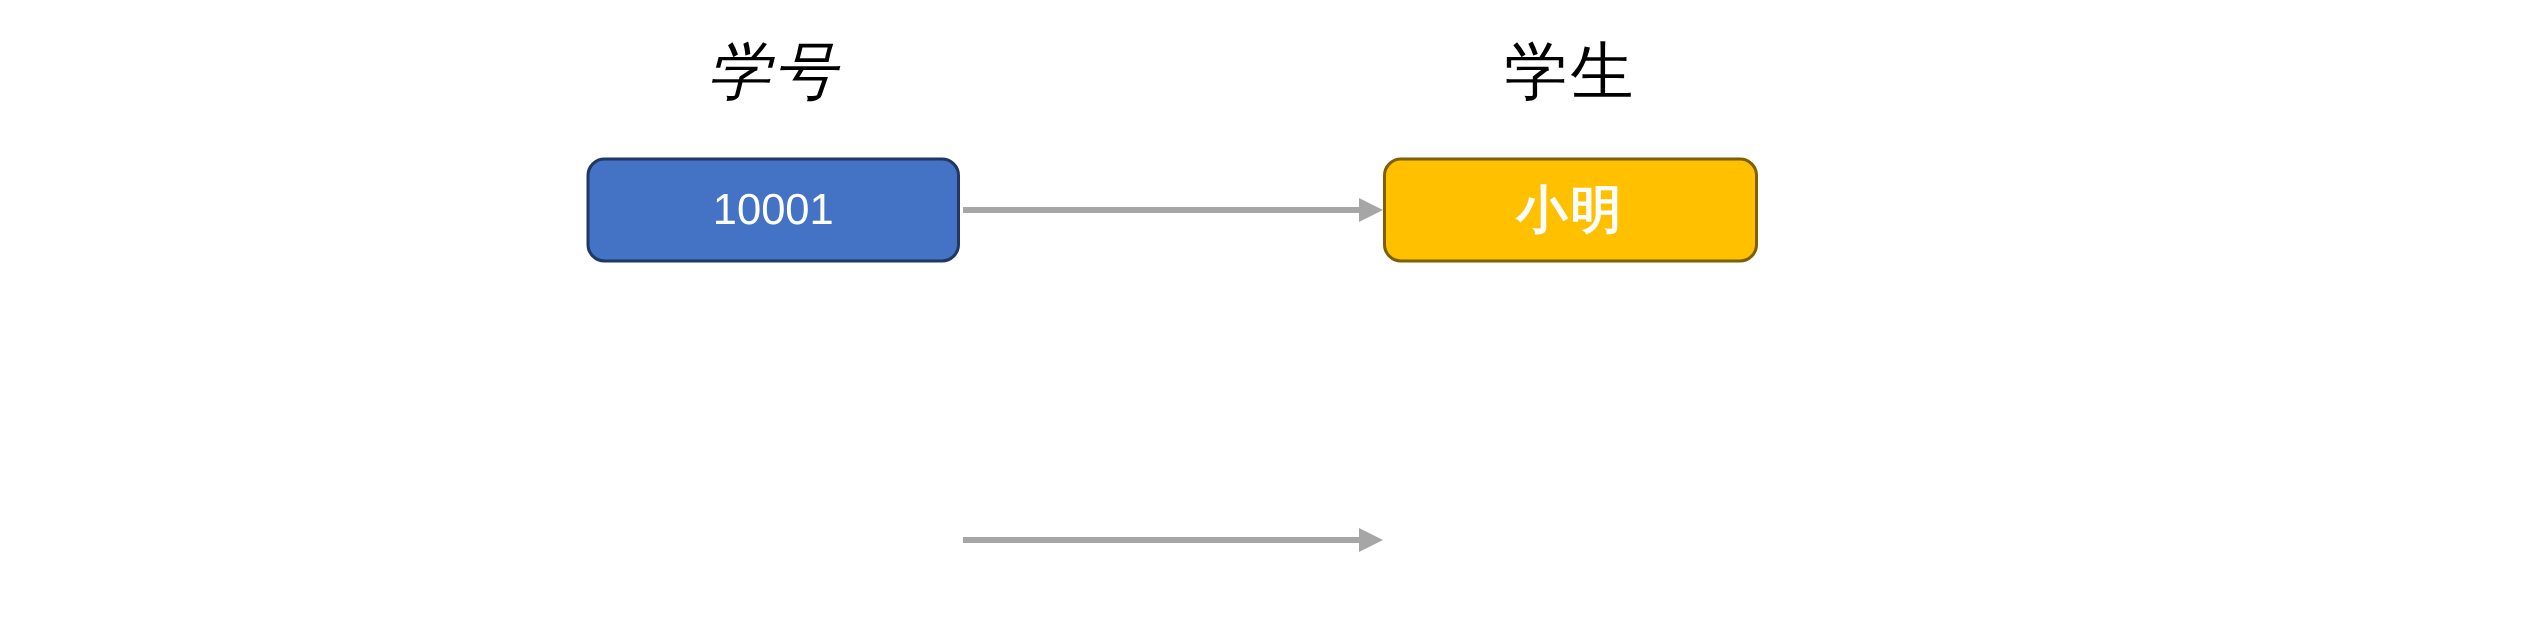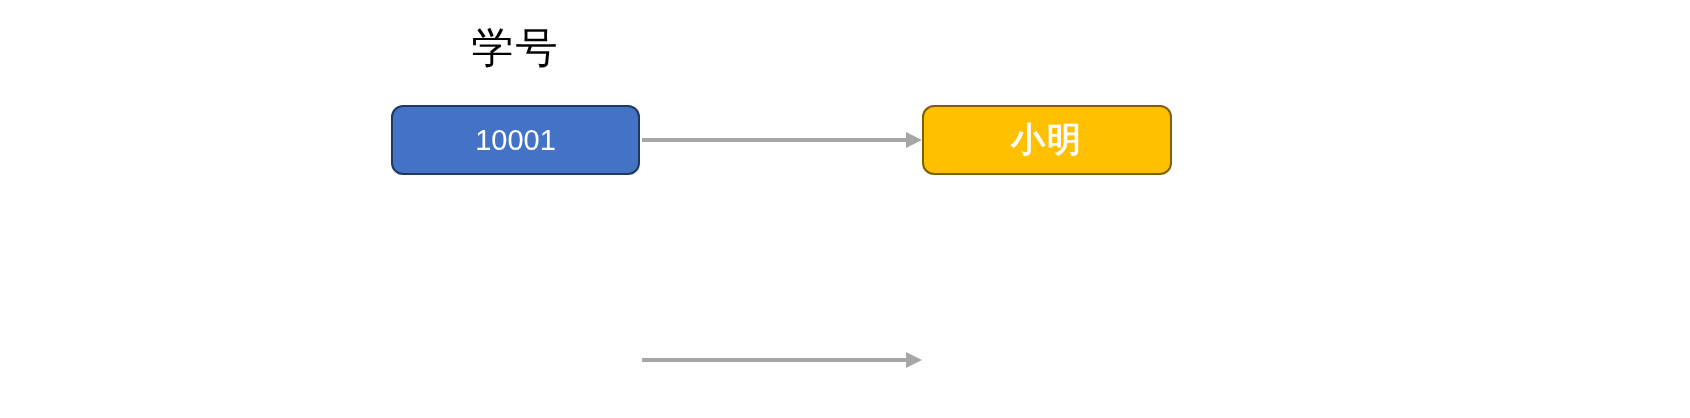--- a/index.html
+++ b/index.html
@@ -20,21 +20,21 @@
     top: 22px;
     height: 52px;
     display: flex;
     align-items: center;
     justify-content: center;
     font-size: 42px;
     line-height: 1.1;
     color: var(--header-text, #000000);
     letter-spacing: 2px;
   }
-  .col-header.left  { left: 391px; width: 249px; }
+  .col-header.left  { left: 391px; width: 249px; font-style: italic; }
   .col-header.right { left: 922px; width: 250px; }
 
   .row {
     position: absolute;
     left: 0;
     width: 100%;
     height: 70px;
   }
   .row.r0 { top: 105px; padding-left: 20px; }
   .row.r1 { top: 215px; }
@@ -93,20 +93,21 @@
     border-left: 16px solid var(--arrow, #A6A6A6);
   }
 </style>
 </head>
 <body>
 
 <div class="canvas">
 
   <div class="col-header left">学号</div>
 
+  <div class="col-header right">学生</div>
 
   <div class="row r0">
     <div class="id-box">
       <span>10001</span>
     </div>
     <div class="arrow">
       <span class="arrow-line"></span>
       <span class="arrow-head"></span>
     </div>
     <div class="name-box">

